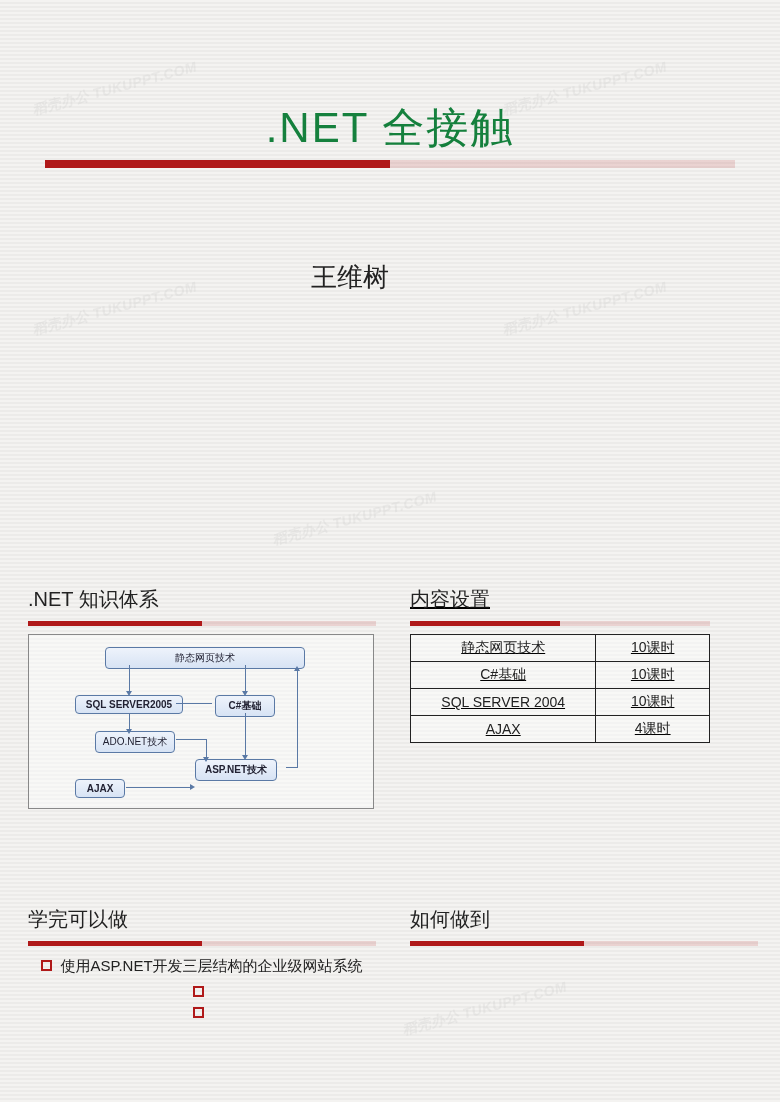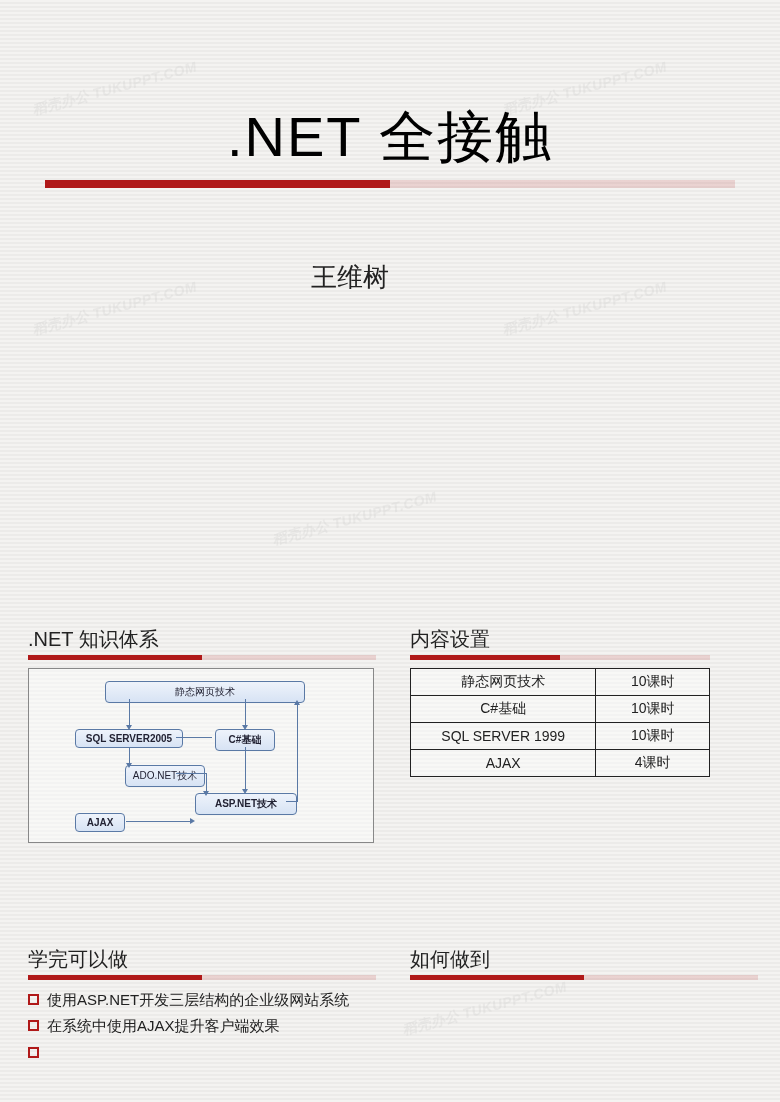--- a/index.html
+++ b/index.html
@@ -28,22 +28,22 @@
     letter-spacing: 0.5px;
   }
   .slide-title-block {
     position: absolute;
     top: 100px;
     left: 0;
     width: 780px;
     text-align: center;
   }
   .slide-title {
-    font-size: 56px;
-    color: #000000;
+    font-size: 42px;
+    color: #15803d;
     font-weight: 400;
     letter-spacing: 2px;
     margin-bottom: 4px;
   }
   .title-rule {
     width: 690px;
     height: 8px;
     margin: 0 auto;
     background: linear-gradient(to right, #b01919 0%, #b01919 50%, rgba(176,25,25,0.15) 50%, rgba(176,25,25,0.15) 100%);
   }
@@ -52,31 +52,30 @@
     top: 260px;
     left: 0;
     width: 700px;
     text-align: center;
     font-size: 26px;
     color: #222;
   }
   .section-header {
     font-size: 20px;
     color: #222;
-    padding-bottom: 2px;
-    margin-top: 40px;
+    padding-bottom: 8px;
   }
   .section-rule {
     height: 5px;
     background: linear-gradient(to right, #b01919 0%, #b01919 50%, rgba(176,25,25,0.15) 50%, rgba(176,25,25,0.15) 100%);
     margin-bottom: 8px;
   }
   .panel { position: absolute; }
   .panel.top-left  { top: 586px; left: 28px;  width: 348px; }
-  .panel.top-right { top: 586px; left: 410px; width: 300px; }
+  .panel.top-right { top: 586px; left: 410px; width: 300px; text-decoration: underline; }
   .panel.bot-left  { top: 906px; left: 28px;  width: 348px; }
   .panel.bot-right { top: 906px; left: 410px; width: 348px; }
 
   
   .diagram-box {
     border: 1px solid #888;
     width: 346px;
     height: 175px;
     background: rgba(255,255,255,0.4);
     position: relative;
@@ -126,20 +125,21 @@
 
   
   .bullet-list { margin-top: 10px; }
   .bullet-item {
     display: flex;
     align-items: flex-start;
     margin-bottom: 6px;
     font-size: 15px;
     color: #222;
     line-height: 1.35;
+    justify-content: center;
   }
   .bullet-box {
     width: 11px; height: 11px;
     border: 2px solid #b01919;
     flex-shrink: 0;
     margin-top: 4px;
     margin-right: 8px;
   }
 </style>
 </head>
@@ -159,22 +159,22 @@
 <div class="author">王维树</div>
 
 <div class="panel top-left">
   <div class="section-header">.NET 知识体系</div>
   <div class="section-rule"></div>
   <div class="diagram-box">
 
     <div class="dnode" style="left:76px; top:12px; width:200px;">静态网页技术</div>
     <div class="dnode" style="left:46px; top:60px; width:108px; font-weight:bold;">SQL SERVER2005</div>
     <div class="dnode" style="left:186px; top:60px; width:60px; font-weight:bold;">C#基础</div>
-    <div class="dnode" style="left:66px; top:96px; width:80px;margin-left:30px;">ADO.NET技术</div>
-    <div class="dnode" style="left:166px; top:124px; width:102px; font-weight:bold;">ASP.NET技术</div>
+    <div class="dnode" style="left:66px; top:96px; width:80px;">ADO.NET技术</div>
+    <div class="dnode" style="left:166px; top:124px; width:82px; font-weight:bold;">ASP.NET技术</div>
     <div class="dnode" style="left:46px; top:144px; width:50px; font-weight:bold;">AJAX</div>
 
     <div class="dline arrow-down" style="left:100px; top:30px; width:1px; height:26px;"></div>
     <div class="dline arrow-down" style="left:216px; top:30px; width:1px; height:26px;"></div>
     <div class="dline" style="left:147px; top:68px; width:36px; height:1px;"></div>
     <div class="dline arrow-down" style="left:100px; top:78px; width:1px; height:16px;"></div>
     <div class="dline arrow-down" style="left:216px; top:78px; width:1px; height:42px;"></div>
     <div class="dline" style="left:147px; top:104px; width:30px; height:1px;"></div>
     <div class="dline arrow-down" style="left:177px; top:104px; width:1px; height:18px;"></div>
     <div class="dline arrow-right" style="left:97px; top:152px; width:64px; height:1px;"></div>
@@ -190,42 +190,41 @@
     <tbody>
       <tr>
           <td>静态网页技术</td>
           <td>10课时</td>
         </tr>
       <tr>
           <td>C#基础</td>
           <td>10课时</td>
         </tr>
       <tr>
-          <td>SQL SERVER 1999</td>
+          <td>SQL SERVER 2004</td>
           <td>10课时</td>
         </tr>
       <tr>
           <td>AJAX</td>
           <td>4课时</td>
         </tr>
     </tbody>
   </table>
 </div>
 
 <div class="panel bot-left">
   <div class="section-header">学完可以做</div>
   <div class="section-rule"></div>
   <div class="bullet-list">
     <div class="bullet-item">
       <span class="bullet-box"></span>
       <span>使用ASP.NET开发三层结构的企业级网站系统</span>
     </div>
     <div class="bullet-item">
       <span class="bullet-box"></span>
-      <span>在系统中使用AJAX提升客户端效果</span>
     </div>
     <div class="bullet-item">
       <span class="bullet-box"></span>
     </div>
   </div>
 </div>
 
 <div class="panel bot-right">
   <div class="section-header">如何做到</div>
   <div class="section-rule"></div>

